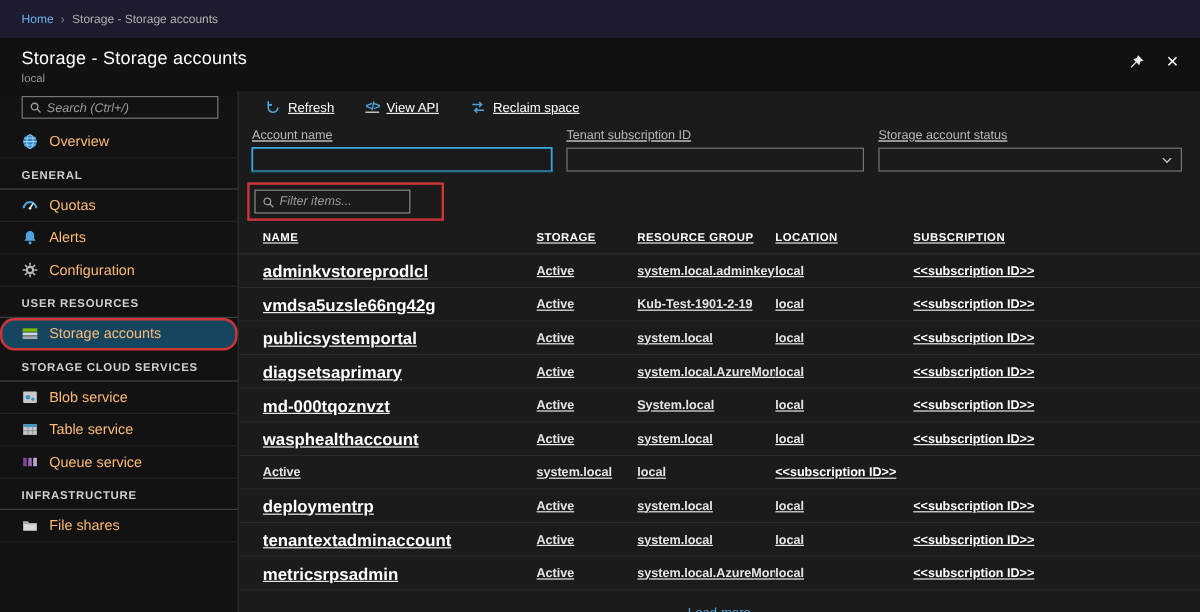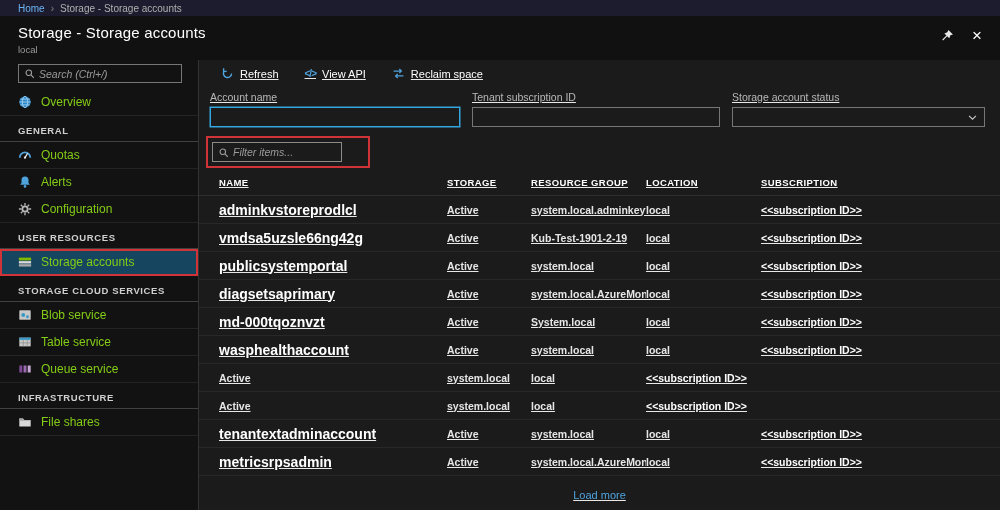--- a/index.html
+++ b/index.html
@@ -5,21 +5,21 @@
   * { box-sizing: border-box; margin: 0; padding: 0; }
   html,body { width: 1000px; height: 510px; }
   body {
     background: #0e0e0e;
     font-family: "Liberation Sans", sans-serif;
     color: #e8e8e8;
     overflow: hidden;
   }
   
   .topbar {
-    height: 16px; background: #1c1c2e;
+    height: 32px; background: #1c1c2e;
     display: flex; align-items: center; gap: 6px;
     padding: 0 18px; font-size: 10px;
   }
   .crumb-home { color: #6cb2f2; cursor: pointer; }
   .crumb-sep  { color: #8a8a8a; }
   .crumb-current { color: #b0b0b0; }
 
   
   .blade-header {
     height: 44px; display: flex; justify-content: space-between;
@@ -46,27 +46,27 @@
     background: transparent; border: 0; outline: 0; width: 100%;
     color: #ddd; font-size: 10.5px; font-style: italic; font-family: inherit;
   }
   ::placeholder { color: #9a9a9a; opacity: 1; }
   .nav-heading {
     font-size: 9.5px; font-weight: 700; color: #cfcfcf; letter-spacing: .6px;
     padding: 9px 0 5px 18px; border-bottom: 1px solid #404040;
   }
   .nav-item {
     display: flex; align-items: center; gap: 9px;
-    padding: 6px 8px 6px 18px; font-size: 12px; color: #84cc16;
+    padding: 6px 8px 6px 18px; font-size: 12px; color: #fdba74;
     cursor: pointer; border-bottom: 1px solid #242424; text-align: right;
   }
   .nav-item .icon { width: 14px; height: 14px; flex: none; }
   .nav-item .icon svg { width: 14px; height: 14px; display: block; }
   .nav-item.selected { background: #16465f; }
-  .nav-item.annotated { outline: 2px solid #d13438; outline-offset: -2px; }
+  .nav-item.annotated { outline: 2px solid #d13438; outline-offset: -2px; border-radius: 12px; }
 
   
   .main { flex: 1; background: #1b1b1b; overflow: hidden; text-decoration: underline; }
   .toolbar { display: flex; gap: 26px; align-items: center; padding: 7px 0 7px 22px; }
   .cmd { display: flex; align-items: center; gap: 6px; font-size: 11px; color: #fff; cursor: pointer; }
   .cmd svg { width: 13px; height: 13px; }
   .api-glyph { color: #4fa3dd; font-weight: 700; font-size: 10px; letter-spacing: -1px; }
 
   .filters { display: flex; gap: 12px; padding-left: 11px; margin-top: 4px; }
   .filter-group { display: flex; flex-direction: column; gap: 4px; }
@@ -343,20 +343,21 @@
             <div class="tcell col-location">local</div>
             <div class="tcell col-subscription">&lt;&lt;subscription ID&gt;&gt;</div>
           </div>
           <div class="trow">
             <div class="tcell col-status">Active</div>
             <div class="tcell col-resource-group">system.local</div>
             <div class="tcell col-location">local</div>
             <div class="tcell col-subscription">&lt;&lt;subscription ID&gt;&gt;</div>
           </div>
           <div class="trow">
+            <div class="tcell col-name">deploymentrp</div>
             <div class="tcell col-status">Active</div>
             <div class="tcell col-resource-group">system.local</div>
             <div class="tcell col-location">local</div>
             <div class="tcell col-subscription">&lt;&lt;subscription ID&gt;&gt;</div>
           </div>
           <div class="trow">
             <div class="tcell col-name">tenantextadminaccount</div>
             <div class="tcell col-status">Active</div>
             <div class="tcell col-resource-group">system.local</div>
             <div class="tcell col-location">local</div>

